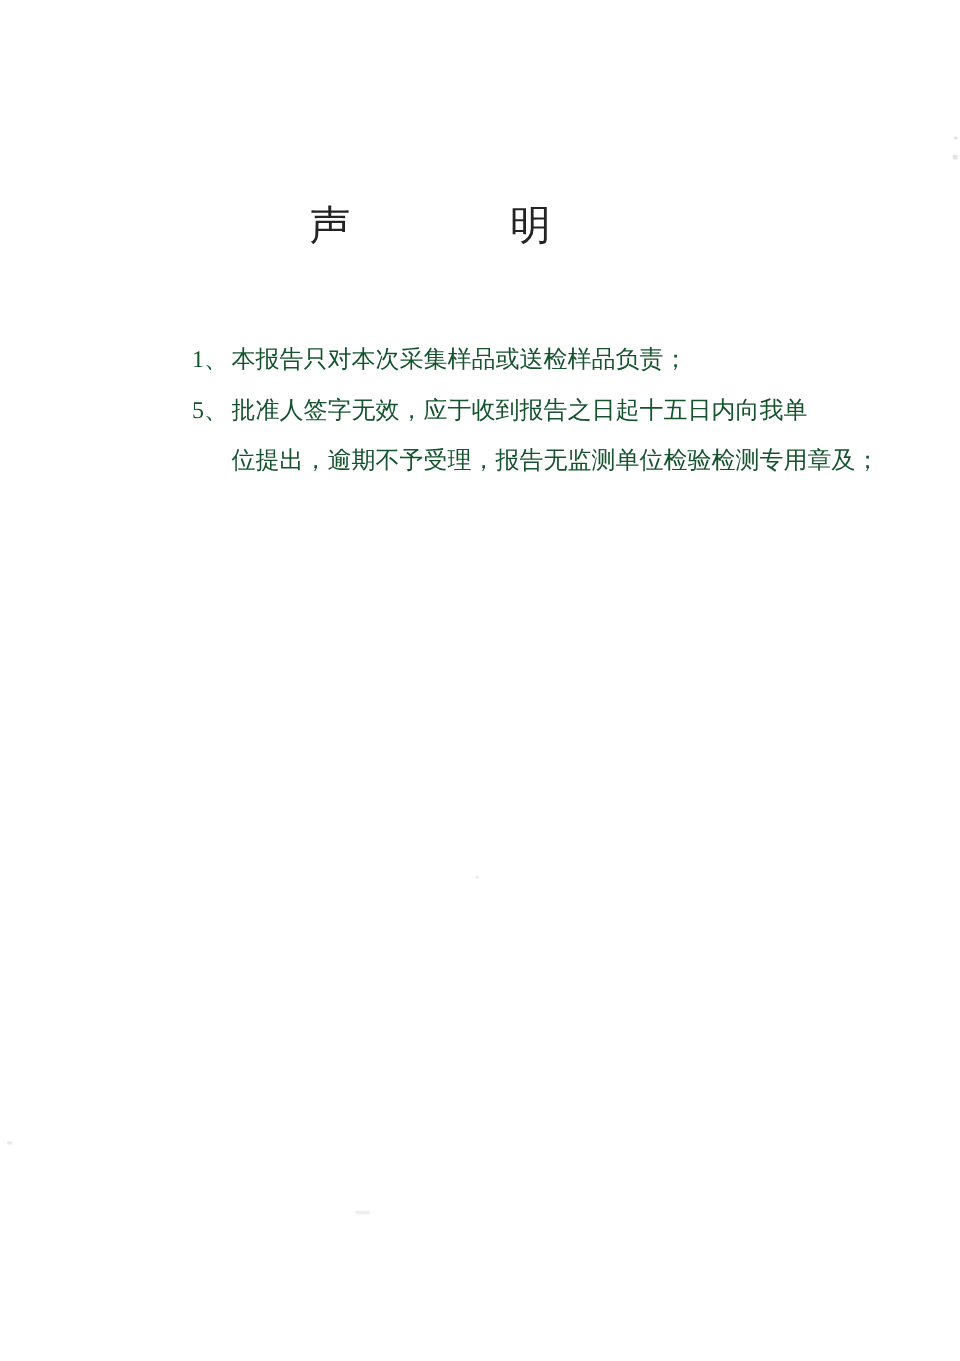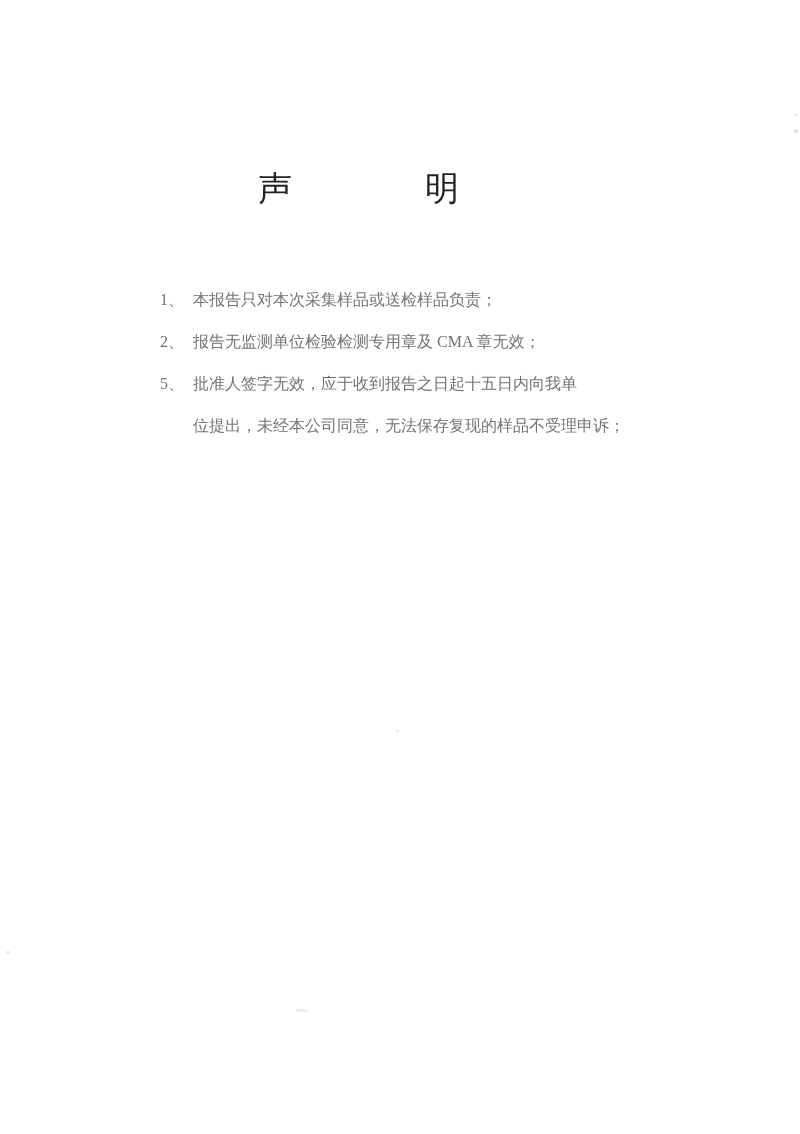--- a/index.html
+++ b/index.html
@@ -24,23 +24,23 @@
     line-height: 1.1;
     letter-spacing: 133px;
     white-space: nowrap;
     color: #232323;
   }
   .statement-list {
     position: absolute;
     left: 160px;
     top: 279px;
     width: 560px;
-    font-size: 16px;
+    font-size: 20px;
     line-height: 42px;
-    color: #737373;
+    color: #14532d;
   }
   .stmt-item {
     white-space: nowrap;
   }
   .stmt-item .num {
     display: inline-block;
     width: 33px;
     white-space: nowrap;
   }
   .stmt-item .cont-line {
@@ -68,29 +68,26 @@
 <div class="page">
 
   <div class="doc-title">声明</div>
 
   <div class="statement-list">
 
     <div class="stmt-item">
       <span class="num">1、</span><span>本报告只对本次采集样品或送检样品负责；</span>
     </div>
 
-    <div class="stmt-item">
-      <span class="num">2、</span><span>报告无监测单位检验检测专用章及 CMA 章无效；</span>
-    </div>
 
 
 
     <div class="stmt-item">
       <span class="num">5、</span><span>批准人签字无效，应于收到报告之日起十五日内向我单</span>
-      <div class="cont-line">位提出，未经本公司同意，无法保存复现的样品不受理申诉；</div>
+      <div class="cont-line">位提出，逾期不予受理，报告无监测单位检验检测专用章及；</div>
     </div>
 
 
   </div>
 
   <div class="speck s1"></div>
   <div class="speck s2"></div>
   <div class="speck s3"></div>
   <div class="speck s4"></div>
   <div class="speck s5"></div>

